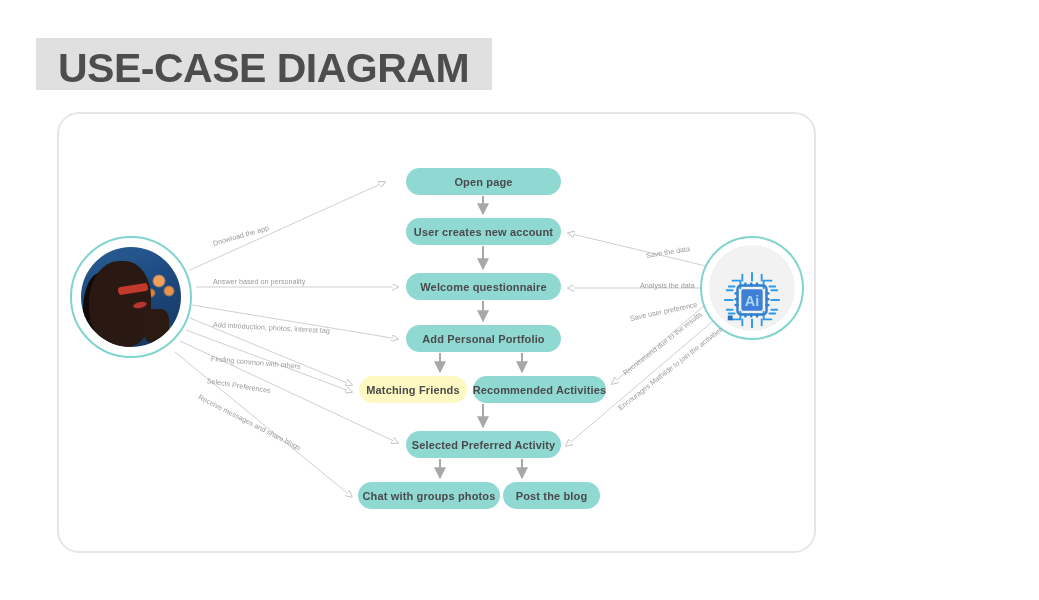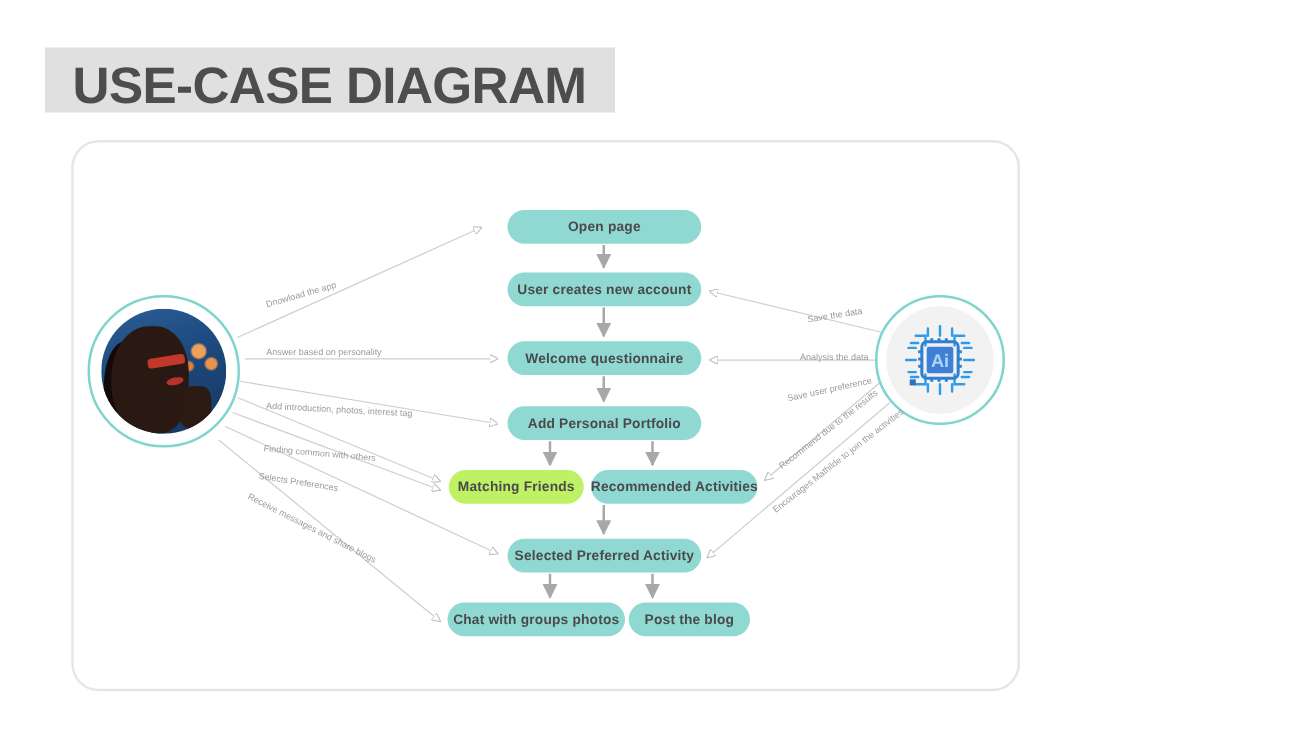--- a/index.html
+++ b/index.html
@@ -87,21 +87,21 @@
     background: #b5342f; border-radius: 50%;
     transform: rotate(-12deg);
   }
   .photo .hand {
     position: absolute; left: 62%; top: 62%;
     width: 26%; height: 34%;
     background: #2b1a12; border-radius: 42% 30% 24% 36%;
   }
 
   
-  .chip-wrap { width: 100%; height: 100%; display: flex; align-items: center; justify-content: center; }
+  .chip-wrap { width: 100%; height: 100%; display: flex; align-items: flex-end; justify-content: center; }
 
   
   .node {
     position: absolute;
     background: #90d9d3;
     border-radius: 999px;
     color: #4a4a4a;
     font-size: 11px; font-weight: bold;
     letter-spacing: 0.15px;
     display: flex; align-items: center; justify-content: center;
@@ -224,21 +224,21 @@
       </div>
       <div class="node" style="left: 406px; top: 218px; width: 155px; height: 27px; background: rgb(144, 217, 211); color: rgb(74, 74, 74);">
         <span>User creates new account</span>
       </div>
       <div class="node" style="left: 406px; top: 273px; width: 155px; height: 27px; background: rgb(144, 217, 211); color: rgb(74, 74, 74);">
         <span>Welcome questionnaire</span>
       </div>
       <div class="node" style="left: 406px; top: 325px; width: 155px; height: 27px; background: rgb(144, 217, 211); color: rgb(74, 74, 74);">
         <span>Add Personal Portfolio</span>
       </div>
-      <div class="node" style="left: 359px; top: 376px; width: 108px; height: 27px; background: #bef264; color: rgb(74, 74, 74);">
+      <div class="node" style="left: 359px; top: 376px; width: 108px; height: 27px; background: #fef9c3; color: rgb(74, 74, 74);">
         <span>Matching Friends</span>
       </div>
       <div class="node" style="left: 473px; top: 376px; width: 133px; height: 27px; background: rgb(144, 217, 211); color: rgb(74, 74, 74);">
         <span>Recommended Activities</span>
       </div>
       <div class="node" style="left: 406px; top: 431px; width: 155px; height: 27px; background: rgb(144, 217, 211); color: rgb(74, 74, 74);">
         <span>Selected Preferred Activity</span>
       </div>
       <div class="node" style="left: 358px; top: 482px; width: 142px; height: 27px; background: rgb(144, 217, 211); color: rgb(74, 74, 74);">
         <span>Chat with groups photos</span>

